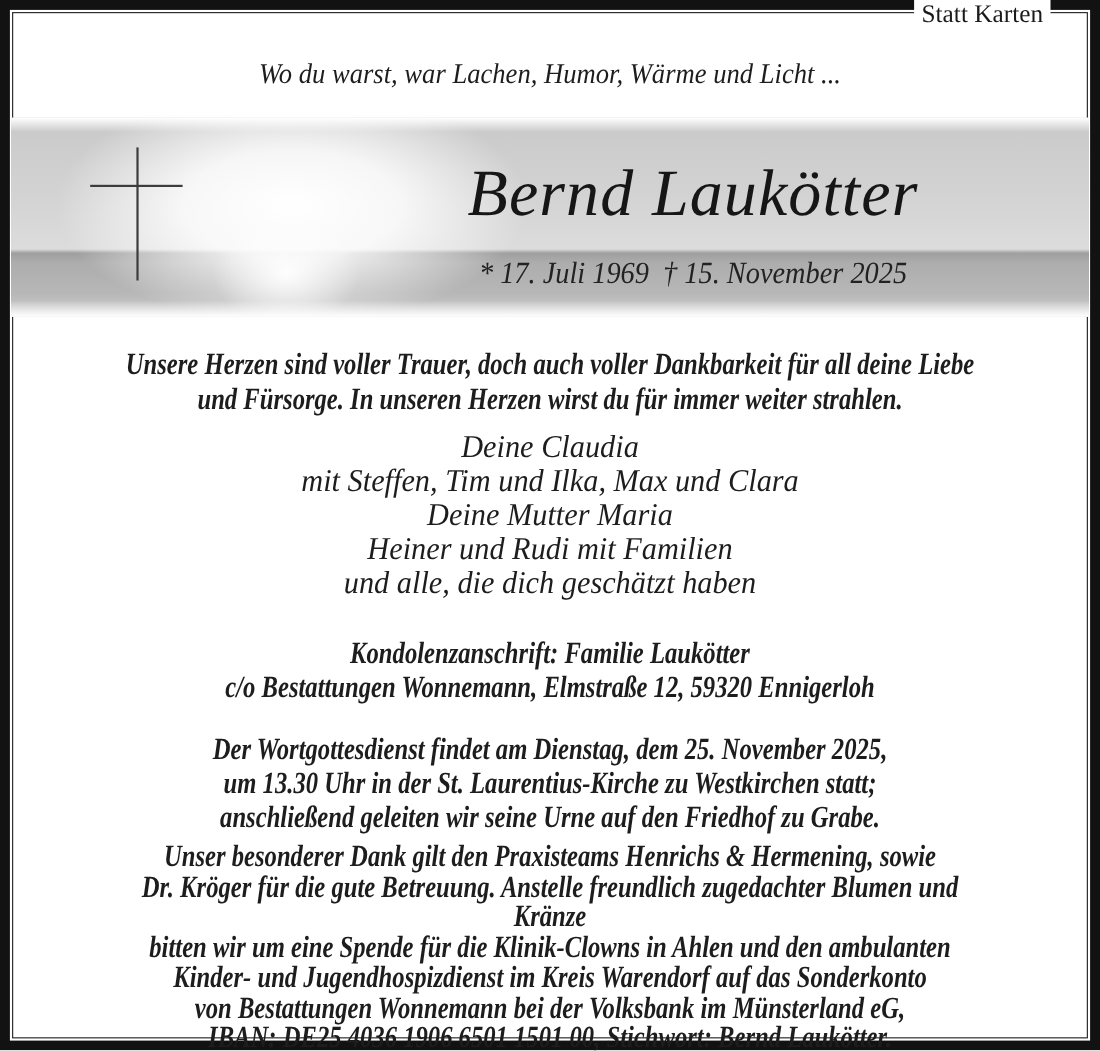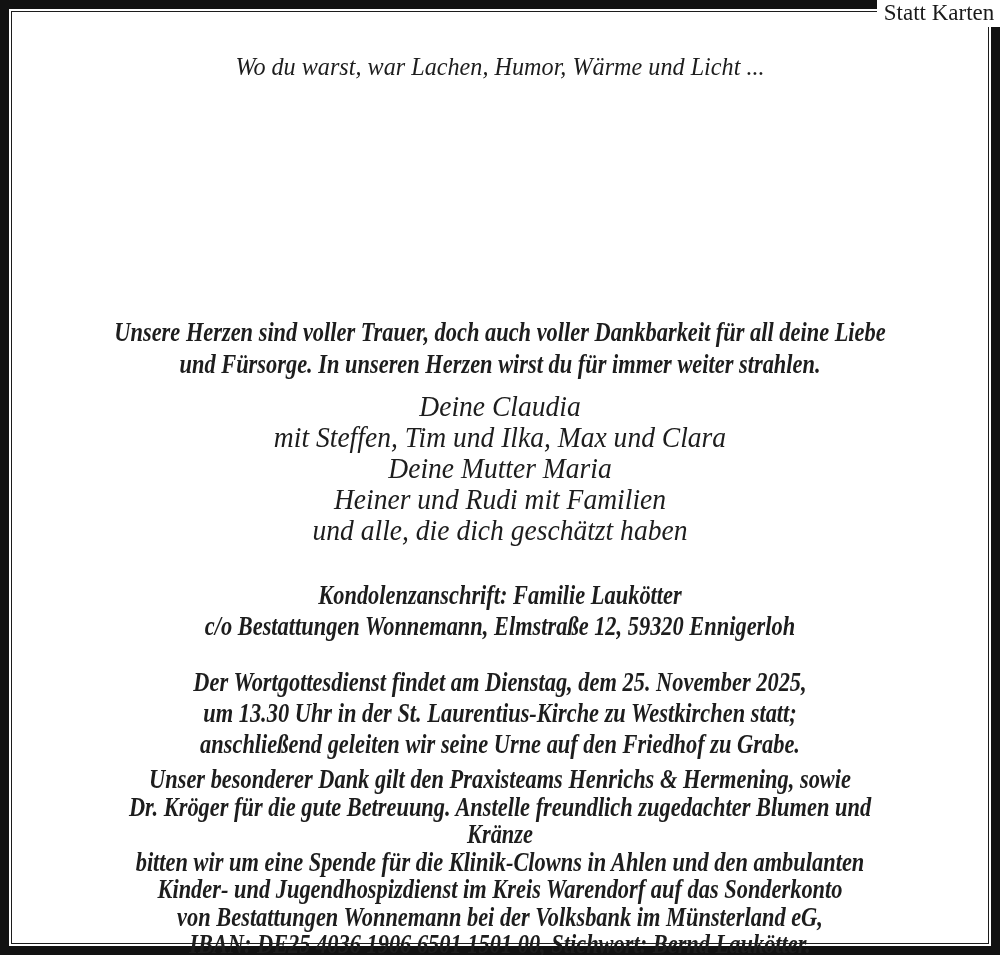--- a/index.html
+++ b/index.html
@@ -5,21 +5,21 @@
   html,body{margin:0;padding:0;background:#ffffff;}
   .page{
     position:relative;width:1000px;height:955px;background:#ffffff;
     overflow:hidden;font-family:"Liberation Serif","DejaVu Serif",serif;color:#1d1d1d;
   }
   .outer-frame{position:absolute;inset:0;border:9px solid #121212;z-index:1;}
   .inner-frame{position:absolute;left:11px;top:11px;right:11px;bottom:11px;border:1.5px solid #1c1c1c;z-index:1;}
   .corner-label{
     position:absolute;top:0;left:831px;width:124px;height:27px;z-index:6;
     background:#ffffff;text-align:center;font-size:23px;line-height:25px;
-    font-style:normal;color:#1a1a1a;margin-left:46px;
+    font-style:normal;color:#1a1a1a;
   }
   .quote-line{
     position:absolute;left:0;width:1000px;top:52px;height:30px;line-height:30px;z-index:2;
     text-align:center;font-style:italic;font-size:26px;transform:scaleX(.93);transform-origin:50% 50%;
   }
   
   .banner{
     position:absolute;left:10px;right:10px;top:107px;height:181px;z-index:2;
     background:
       linear-gradient(180deg,#ffffff 0px,rgba(255,255,255,0) 13px,rgba(255,255,255,0) calc(100% - 15px),#ffffff 100%),
@@ -54,20 +54,28 @@
 
 <div class="page">
 
   <div class="outer-frame"></div>
   <div class="inner-frame"></div>
 
   <div class="corner-label">Statt Karten</div>
 
   <div class="quote-line">Wo du warst, war Lachen, Humor, Wärme und Licht ...</div>
 
+  <div class="banner">
+    <div class="cross">
+      <div class="v"></div>
+      <div class="h"></div>
+    </div>
+    <div class="deceased-name">Bernd Laukötter</div>
+    <div class="life-dates">* 17. Juli 1969&nbsp; † 15. November 2025</div>
+  </div>
 
   <div class="tblock condensed intro">
     <span class="ln">Unsere Herzen sind voller Trauer, doch auch voller Dankbarkeit für all deine Liebe</span>
     <span class="ln">und Fürsorge. In unseren Herzen wirst du für immer weiter strahlen.</span>
   </div>
 
   <div class="tblock family">
     <span class="ln">Deine Claudia</span>
     <span class="ln">mit Steffen, Tim und Ilka, Max und Clara</span>
     <span class="ln">Deine Mutter Maria</span>

